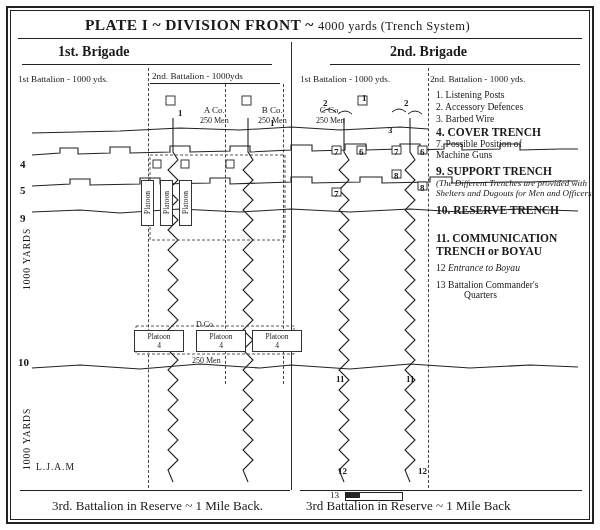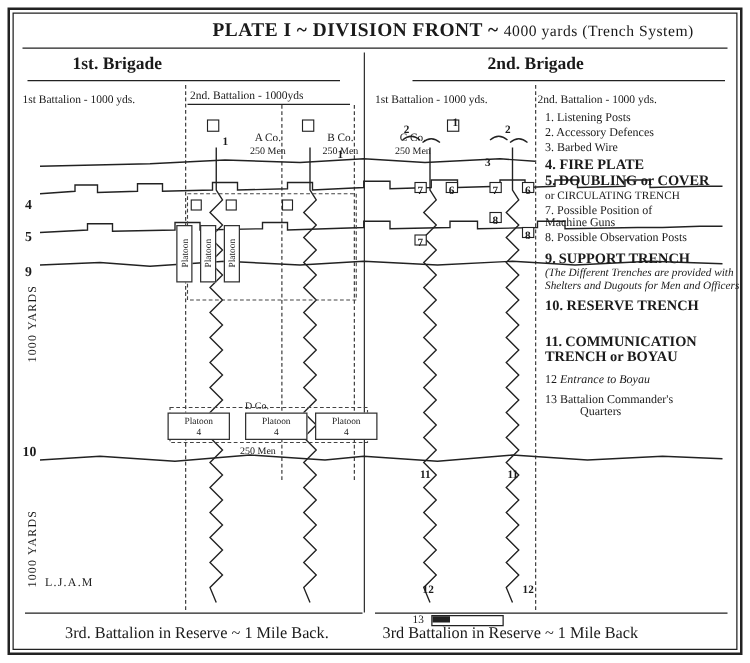--- a/index.html
+++ b/index.html
@@ -20,21 +20,21 @@
     border:2px solid #222;
     box-sizing:border-box;
   }
   .frame-inner{
     position:absolute;left:10px;top:10px;width:580px;height:510px;
     border:1px solid #222;
     box-sizing:border-box;
   }
   .title{
     position:absolute;left:0;top:16px;width:555px;
-    text-align:right;
+    text-align:center;
     font-size:15.5px;
     letter-spacing:0.4px;
     font-weight:bold;
     white-space:nowrap;
   }
   .title .sub{
     font-weight:normal;font-size:12.5px;
   }
   .rule-top{
     position:absolute;left:18px;top:38px;width:564px;height:1px;background:#222;
@@ -280,36 +280,27 @@
     <div class="item">
       <span>2.</span>
       <span>Accessory Defences</span>
     </div>
     <div class="item">
       <span>3.</span>
       <span>Barbed Wire</span>
     </div>
     <div class="item big">
       <span>4.</span>
-      <span>FIRE PLATE</span>
-    </div>
-    <div class="item">
-      <span class="big">5.</span>
-      <span class="big">DOUBLING or COVER</span><br>
-      <span class="sm">or CIRCULATING TRENCH</span>
+      <span>COVER TRENCH</span>
     </div>
     <div class="item">
       <span>7.</span>
       <span>Possible Position of</span><br>
       <span>Machine Guns</span>
     </div>
-    <div class="item">
-      <span>8.</span>
-      <span>Possible Observation Posts</span>
-    </div>
     <div class="item" style="margin-top:5px;">
       <span class="big">9.</span>
       <span class="big">SUPPORT TRENCH</span><br>
       <span class="sm em">(The Different Trenches are provided with Shelters and Dugouts for Men and Officers</span>
     </div>
     <div class="item big" style="margin-top:5px;">
       <span>10.</span>
       <span>RESERVE TRENCH</span>
     </div>
     <div class="item" style="margin-top:16px;">

